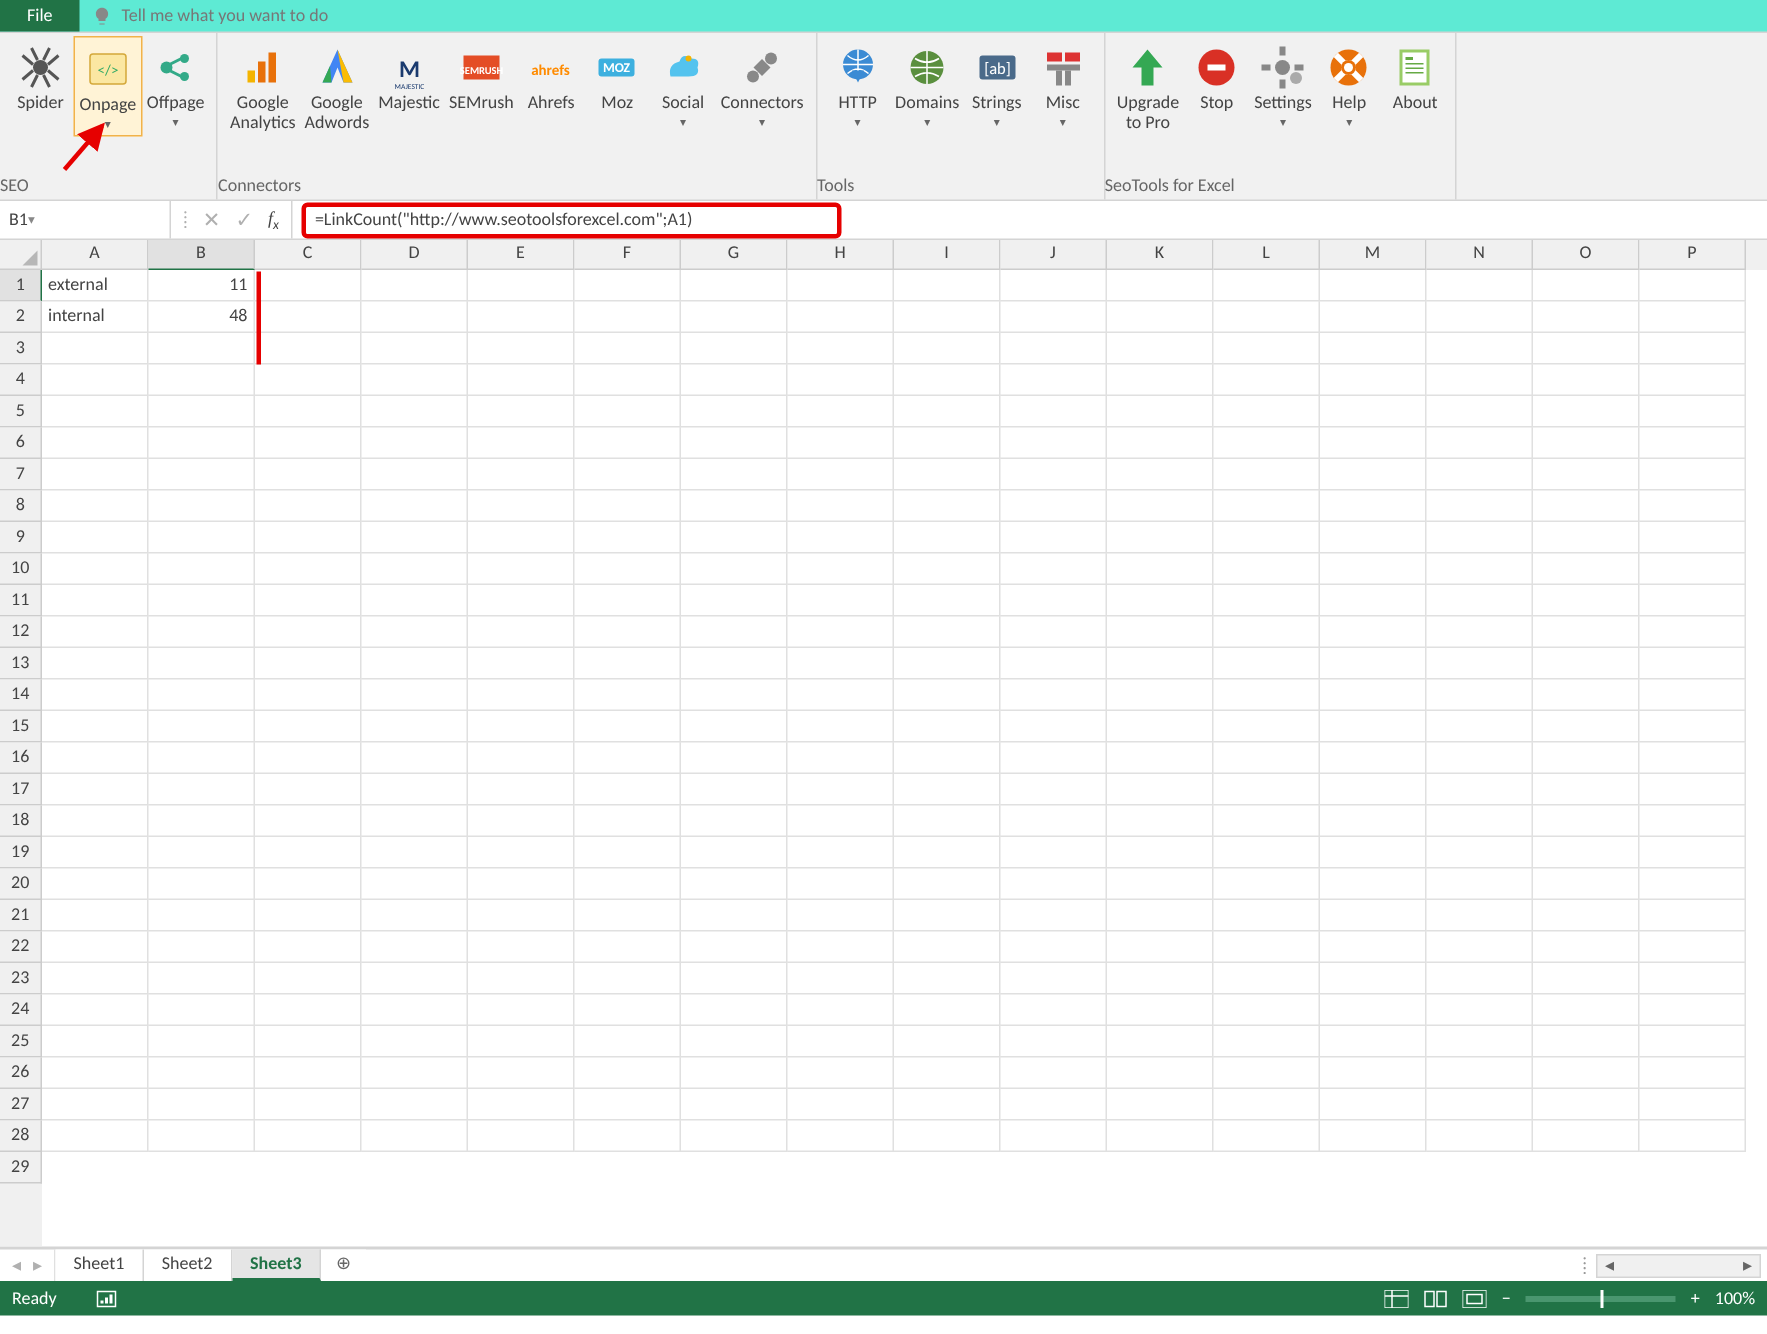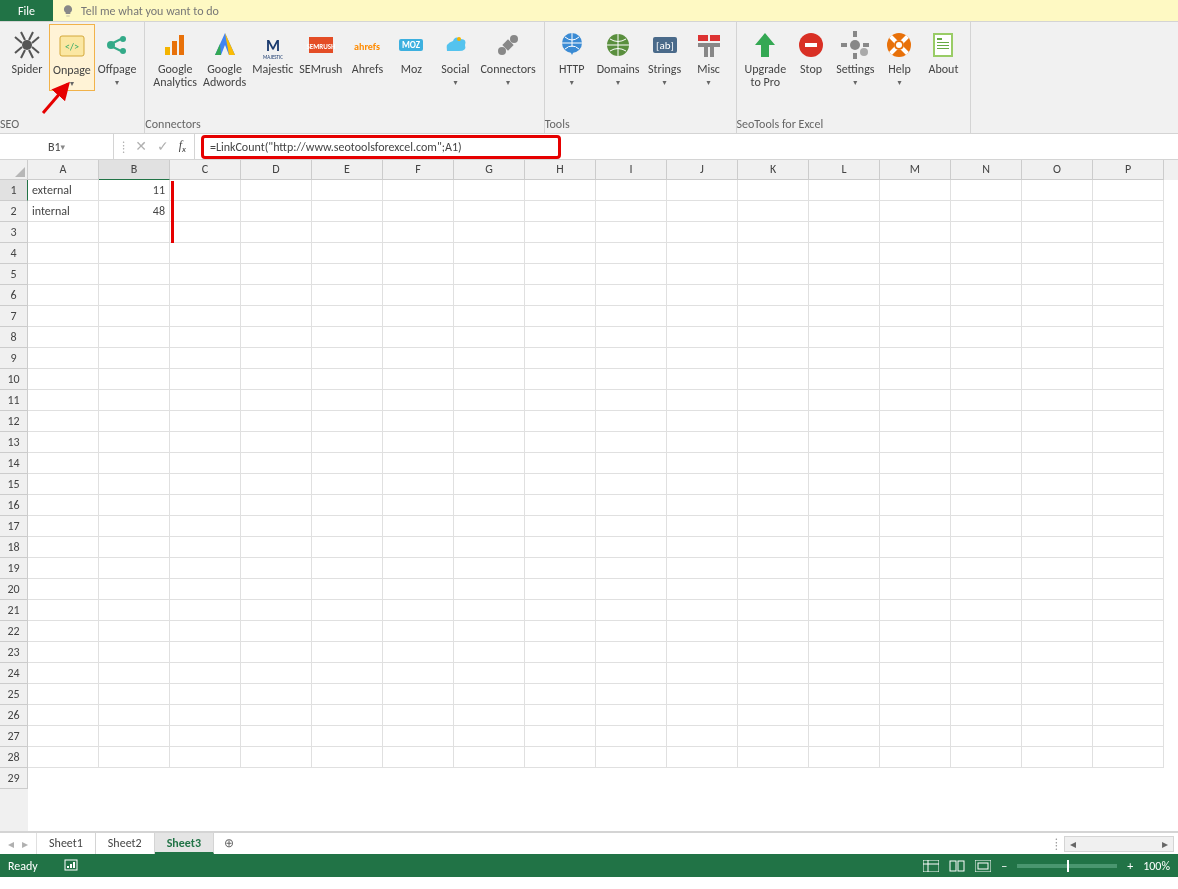--- a/index.html
+++ b/index.html
@@ -1,39 +1,39 @@
 <!DOCTYPE html>
 <html><head>
 <meta charset="utf-8">
 <style>
 * { margin: 0; padding: 0; box-sizing: border-box; font-family: "Segoe UI", Calibri, Arial, sans-serif; }
 body { background: #fff; font-size: 12px; color: #444; width: 1178px; height: 889px; overflow: hidden; position: relative; }
 
 
-.tabs { display: flex; height: 22px; background: #fef9c3; border-bottom: 1px solid #d4d4d4; align-items: stretch; }
+.tabs { display: flex; height: 22px; background: #5eead4; border-bottom: 1px solid #d4d4d4; align-items: stretch; }
 .tab { padding: 0 13px; display: flex; align-items: center; font-size: 12px; color: #444; cursor: pointer; }
 .tab.file { background: #217346; color: #fff; padding: 0 18px; }
 .tab.active { border: 1px solid #d4d4d4; border-bottom: 1px solid #fff; color: #217346; margin-bottom: -1px; background:#fff; }
 .tellme { display:flex; align-items:center; color:#777; padding-left:8px; }
 .tellme svg { margin-right: 6px; }
 
 
 .ribbon { height: 112px; background: #f1f1f1; border-bottom: 1px solid #d4d4d4; display: flex; padding:0; }
 .group { border-right: 1px solid #d4d4d4; display:flex; flex-direction:column; }
 .group-body { display:flex; align-items:flex-start; flex:1; padding: 2px 5px 0 5px; }
 .group-label { text-align:left; font-size:12px; color:#666; padding-bottom:2px; }
 .rb-item { display:flex; flex-direction:column; align-items:center; justify-content:flex-start; padding: 2px 3px; cursor:pointer; min-width:44px; }
 .rb-item .icon { width:32px; height:32px; display:flex; align-items:center; justify-content:center; margin:3px 0 2px 0; }
 .rb-item .lbl { font-size:12px; text-align:center; line-height:1.1; }
 .rb-item.highlighted { border:1px solid #f1b24a; background:#fff3d6; }
 .drop { font-size:8px; color:#666; margin-top:1px; }
 
 
 .fbar { height: 26px; border-bottom: 1px solid #d4d4d4; display:flex; align-items:stretch; background:#fff; }
-.namebox { width:114px; border-right:1px solid #d4d4d4; display:flex; align-items:center; padding:0 6px; justify-content:center; }
+.namebox { width:114px; border-right:1px solid #d4d4d4; display:flex; align-items:center; padding:0 6px; justify-content:flex-start; }
 .fbtns { display:flex; align-items:center; border-right:1px solid #d4d4d4; padding:0 8px; gap:10px; color:#b0b0b0; }
 .fbtns .fx { color:#444; font-style:italic; font-family: 'Cambria Math', serif; }
 .fbar-input { flex:1; display:flex; align-items:center; padding:0 10px; position:relative; }
 .fbar-box { position:absolute; left:6px; top:1px; border:3px solid #e60000; border-radius:4px; padding: 0 6px; height:24px; display:flex; align-items:center; min-width:360px; }
 
 
 .grid-area { position: relative; height: 672px; overflow:hidden; border-bottom:1px solid #d4d4d4; }
 .colhdrs { position:absolute; left:0; top:0; right:0; height:20px; display:flex; background:#f0f0f0; }
 .corner { width:28px; border-right:1px solid #ccc; border-bottom:1px solid #ccc; background:#f0f0f0; position:relative; }
 .corner::after { content:''; position:absolute; right:2px; bottom:2px; border-style:solid; border-width:0 0 10px 10px; border-color:transparent transparent #b7b7b7 transparent; }
@@ -917,21 +917,21 @@
     <span style="color:#999">⁞</span>
     <div class="scrolltrack">
       <span class="arr">◂</span>
       <div style="flex:1"></div>
       <span class="arr">▸</span>
     </div>
   </div>
 </div>
 
 <div class="status">
-  <div style="display:flex;gap:26px">
+  <div style="display:flex;align-items:center;gap:26px">
     <span>Ready</span>
     <svg width="14" height="12">
         <rect x="1" y="1" width="12" height="10" fill="none" stroke="#fff" stroke-width="1"></rect>
         <rect x="3" y="7" width="2" height="2" fill="#fff"></rect>
         <rect x="6" y="5" width="2" height="4" fill="#fff"></rect>
         <rect x="9" y="3" width="2" height="6" fill="#fff"></rect>
       </svg>
   </div>
   <div class="right">
     <svg width="16" height="12">

